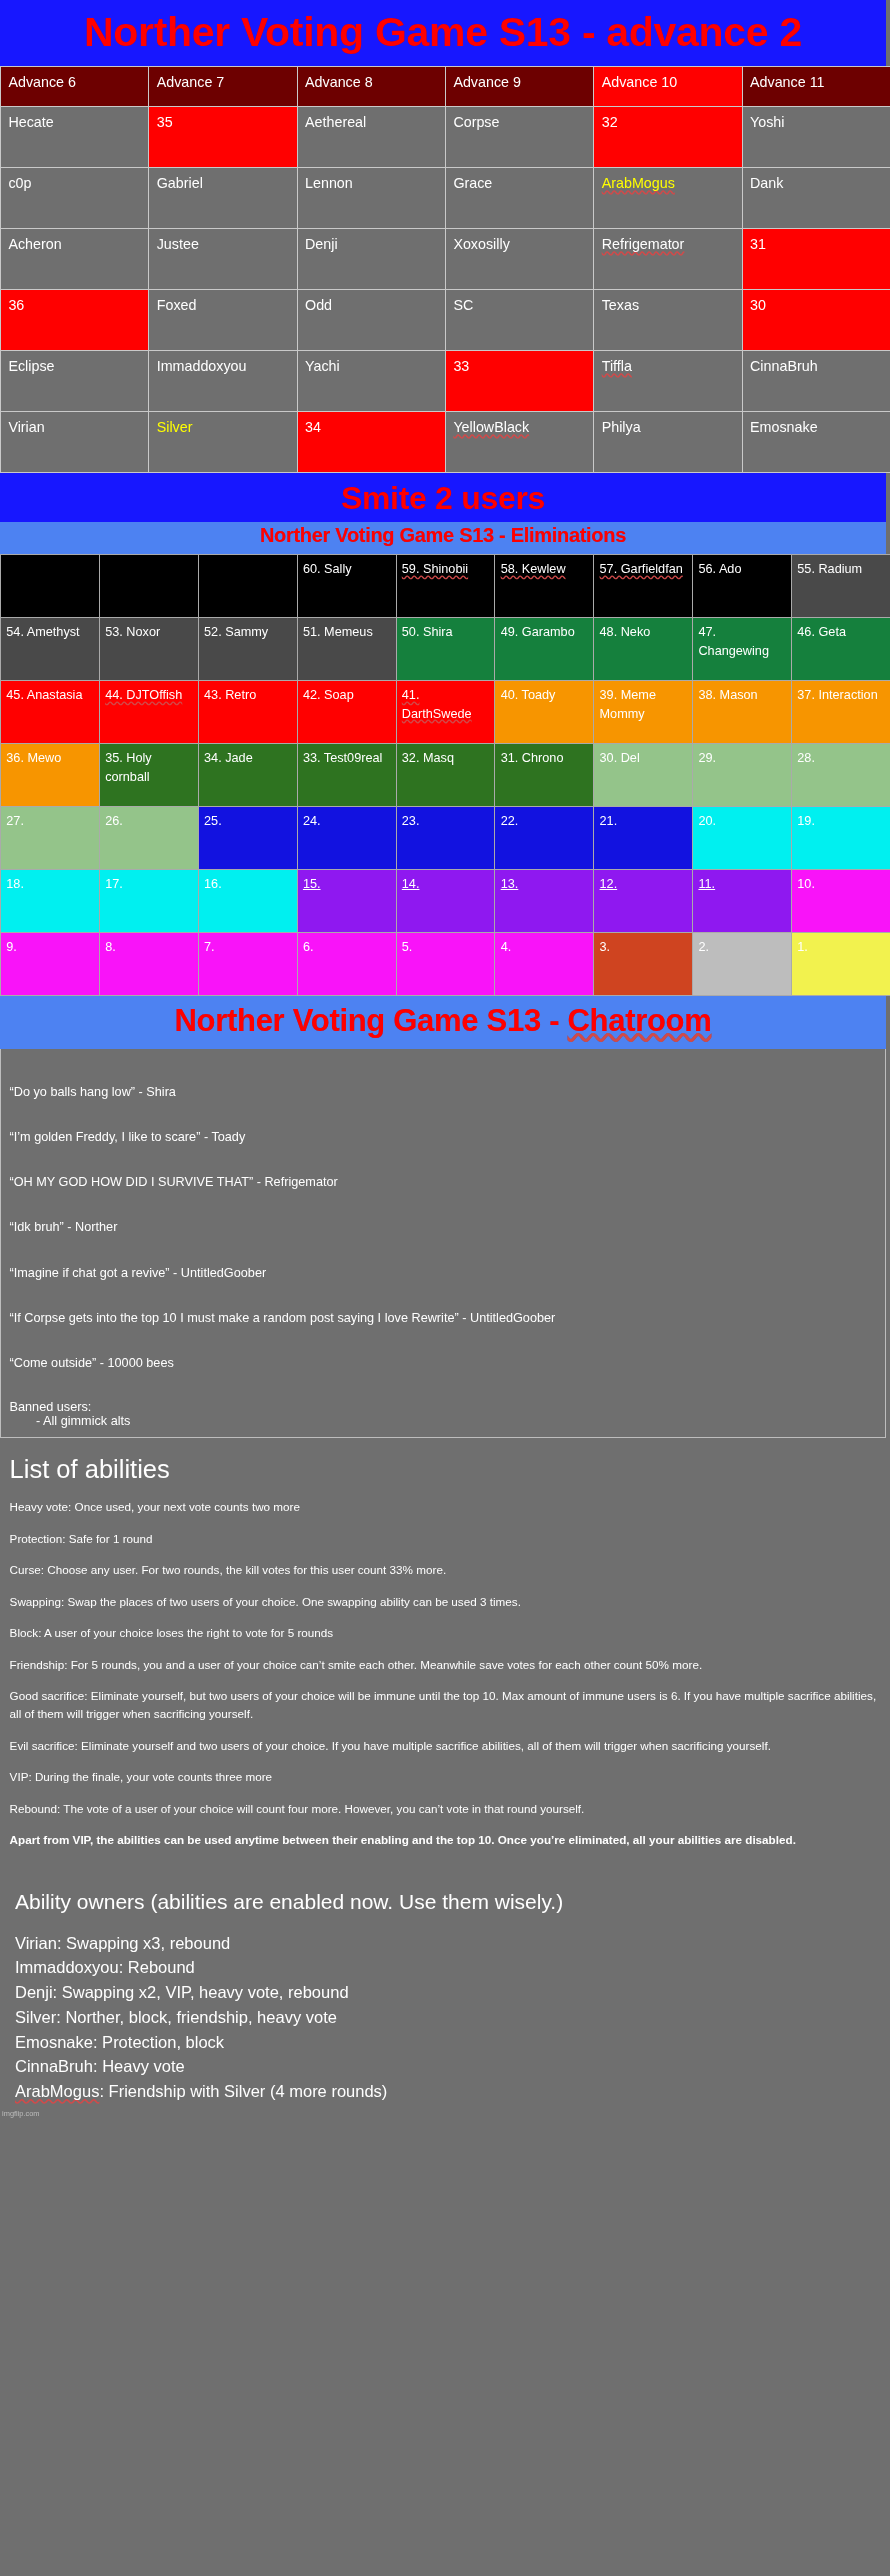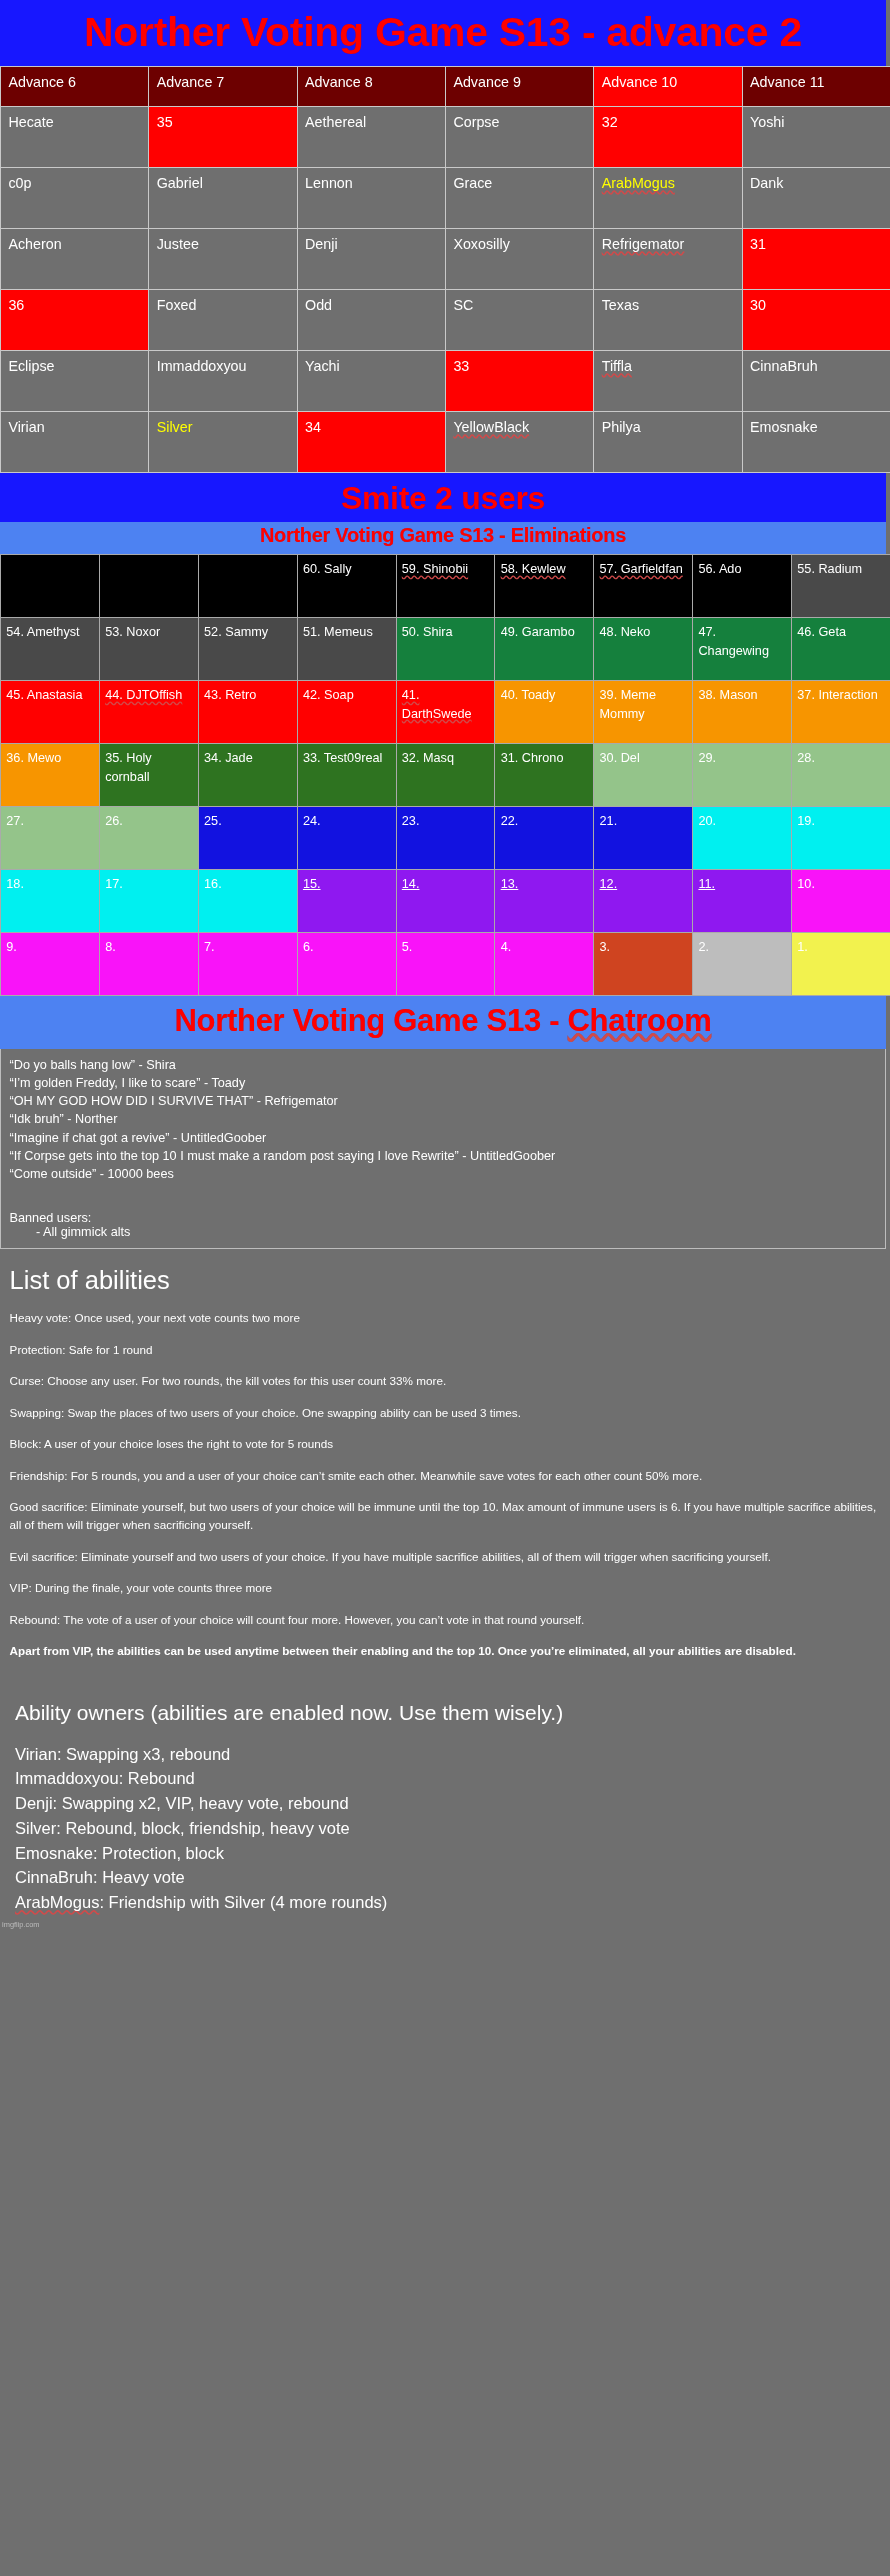--- a/index.html
+++ b/index.html
@@ -74,21 +74,21 @@
 
   
   .chatbox {
     background:#6f6f6f;
     border-left:1.1px solid #bdbdbd;
     border-right:1.1px solid #bdbdbd;
     border-bottom:1.1px solid #bdbdbd;
     padding:7.4px 8.5px 9.6px 8.5px;
     min-height:170px;
   }
-  .chatline { color:#ffffff; font-size:12.7px; line-height:1.42; white-space:nowrap; }
+  .chatline { color:#ffffff; font-size:12.7px; line-height:1.42; white-space:nowrap;margin-top:27px; }
   .emoji-img {
     display:inline-block; width:14px; height:18px; vertical-align:-4.2px;
     background:linear-gradient(#1d3b4d 0%, #2d5a6e 45%, #0c1a22 100%);
     border:0.5px solid #0a1218; position:relative; margin:0 1.1px;
   }
   .emoji-img::after {
     content:""; position:absolute; left:2.1px; top:2.1px; width:8.5px; height:8.5px;
     border-radius:50% 50% 45% 45%; background:#d8a23e;
   }
   .emoji-img::before {
@@ -304,21 +304,21 @@
       </div>
     <div class="abil-line abil-bold">Apart from VIP, the abilities can be used anytime between their enabling and the top 10. Once you’re eliminated, all your abilities are disabled.</div>
   </div>
 
   <div class="owners">
     <div class="owners-title">Ability owners (abilities are enabled now. Use them wisely.)</div>
     <div id="owner-list">
         <div class="owner-line">Virian: Swapping x3, rebound</div>
         <div class="owner-line">Immaddoxyou: Rebound</div>
         <div class="owner-line">Denji: Swapping x2, VIP, heavy vote, rebound</div>
-        <div class="owner-line">Silver: Rebound, block, friendship, heavy vote</div>
+        <div class="owner-line">Silver: Norther, block, friendship, heavy vote</div>
         <div class="owner-line">Emosnake: Protection, block</div>
         <div class="owner-line">CinnaBruh: Heavy vote</div>
         <div class="owner-line"><span class="squig">ArabMogus</span><span>: Friendship with Silver (4 more rounds)</span></div>
       </div>
   </div>
 
   <div class="watermark">imgflip.com</div>
 </div>
 
 

